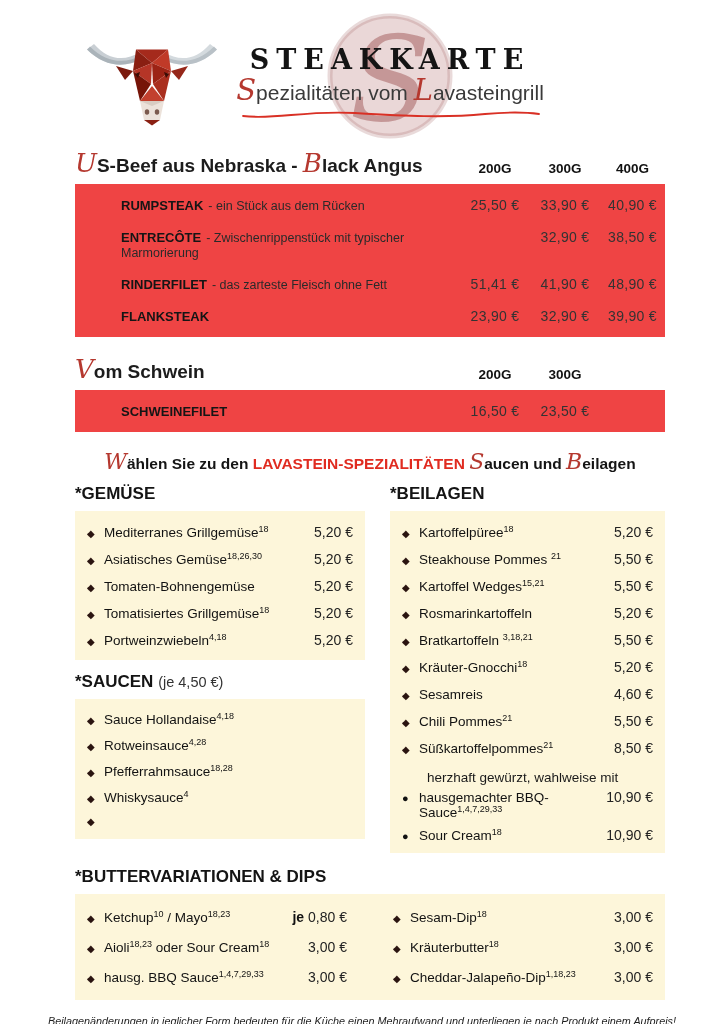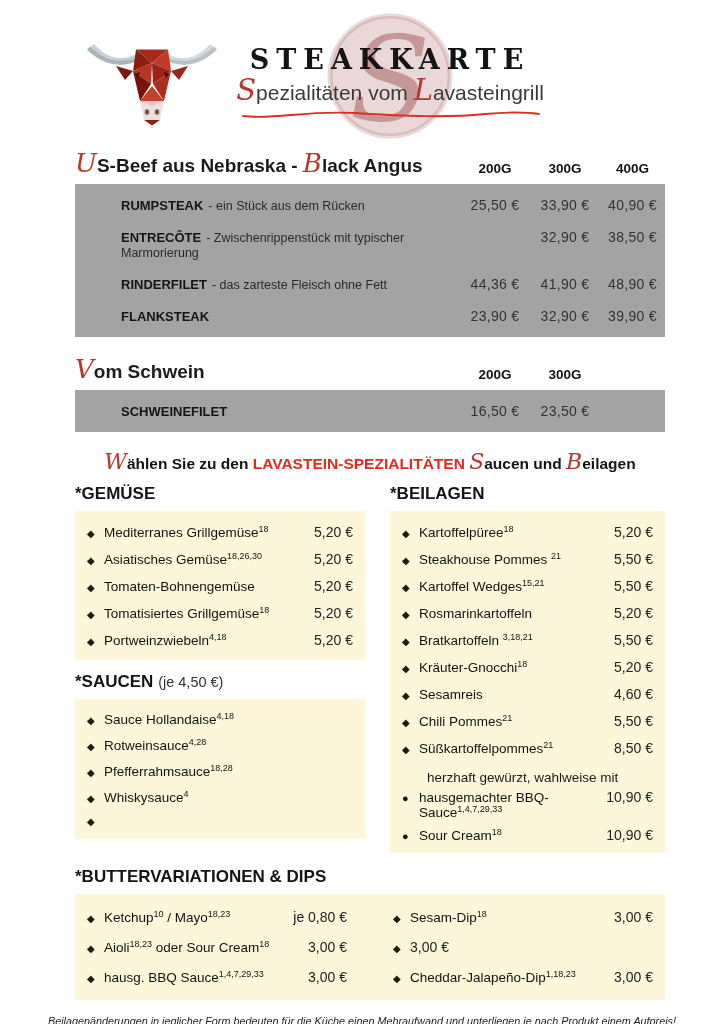--- a/index.html
+++ b/index.html
@@ -27,21 +27,21 @@
   .swoosh { display:block; margin:1px auto 0; }
   
   .sec-row { margin:6px 59px 0 75px; display:flex; align-items:flex-end; }
   .sec-title { flex:1; font-size:19px; font-weight:bold; color:#1c1c1c; white-space:nowrap; }
   .sec-title .script { font-size:26px; font-weight:normal; }
   .cols { display:flex; width:205px; padding-bottom:2px; }
   .colh { width:70px; text-align:center; font-weight:bold; font-size:13.5px; color:#111; }
   .colh:nth-child(3) { width:65px; }
   
   .band { margin:6px 59px 0 75px; }
-  .pink { background:#a3a3a3; padding:5px 0; }
+  .pink { background:#ef4444; padding:5px 0; }
   .steak-row { display:flex; align-items:baseline; padding:8px 0; }
   .steak-name { flex:1; padding-left:46px; font-size:13px; }
   .nm { font-weight:bold; color:#151515; }
   .ds { font-weight:normal; font-size:12.5px; color:#2a2a2a; margin-left:5px; }
   .pr { width:70px; text-align:center; font-size:14px; color:#333; letter-spacing:.3px; }
   .pr:nth-child(4) { width:65px; }
   
   .choose { margin:17px 59px 0 75px; text-align:center; font-size:15.5px; font-weight:bold; color:#141414; white-space:nowrap; }
   .choose .script { font-size:22px; }
   .redtxt { color:#e02b20; }
@@ -51,21 +51,21 @@
   .listhead { font-size:17px; font-weight:bold; color:#141414; margin:12px 0 7px; }
   .listhead.first { margin-top:4px; }
   .note-inline { font-weight:normal; font-size:14.5px; color:#333; }
   .ylist { background:#fdf6da; padding:7px 10px; }
   .item-row { display:flex; align-items:baseline; padding:5.5px 2px; }
   .bullet { width:17px; font-size:10px; color:#2a1410; flex:none; }
   .bullet.dot { font-size:11px; color:#111; }
   .item-name { flex:1; font-size:13.5px; color:#121212; }
   .item-name sup { font-size:9px; line-height:0; }
   .price-wrap { text-align:right; font-size:14px; color:#222; white-space:nowrap; }
-  .pfx { font-weight:normal; color:#111; }
+  .pfx { font-weight:bold; color:#111; }
   .bnote { padding:9px 2px 0 27px; font-size:13.5px; color:#1a1a1a; }
   .note-rows .item-row { padding:3.5px 2px; }
   .note-rows .price-wrap { font-size:14px; }
   
   .butter-head { margin:14px 59px 0 75px; }
   .butter-band { margin:7px 59px 0 75px; background:#fdf6da; padding:8px 10px; display:flex; gap:42px; }
   .butter-col { flex:1; }
   .butter-col .item-row { padding:7px 2px; }
   
   .footer { margin:13px 38px 0; text-align:center; font-style:italic; font-size:10.8px; color:#1d1d1d; line-height:1.55; }
@@ -130,21 +130,21 @@
       <span class="pr">40,90 €</span>
     </div>
       <div class="steak-row">
       <div class="steak-name"><span class="nm">ENTRECÔTE</span><span class="ds">- Zwischenrippenstück mit typischer Marmorierung</span></div>
       <span class="pr"></span>
       <span class="pr">32,90 €</span>
       <span class="pr">38,50 €</span>
     </div>
       <div class="steak-row">
       <div class="steak-name"><span class="nm">RINDERFILET</span><span class="ds">- das zarteste Fleisch ohne Fett</span></div>
-      <span class="pr">44,36 €</span>
+      <span class="pr">51,41 €</span>
       <span class="pr">41,90 €</span>
       <span class="pr">48,90 €</span>
     </div>
       <div class="steak-row">
       <div class="steak-name"><span class="nm">FLANKSTEAK</span><span class="ds"></span></div>
       <span class="pr">23,90 €</span>
       <span class="pr">32,90 €</span>
       <span class="pr">39,90 €</span>
     </div>
     </div>
@@ -316,20 +316,21 @@
       </div>
     <div class="butter-col">
 
     <div class="item-row">
         <span class="bullet">◆</span>
         <span class="item-name"><span>Sesam-Dip</span><sup>18</sup></span>
         <span class="price-wrap">3,00 €</span>
       </div>
         <div class="item-row">
         <span class="bullet">◆</span>
+        <span class="item-name"><span>Kräuterbutter</span><sup>18</sup></span>
         <span class="price-wrap">3,00 €</span>
       </div>
         <div class="item-row">
         <span class="bullet">◆</span>
         <span class="item-name"><span>Cheddar-Jalapeño-Dip</span><sup>1,18,23</sup></span>
         <span class="price-wrap">3,00 €</span>
       </div>
       </div>
   </div>
 

